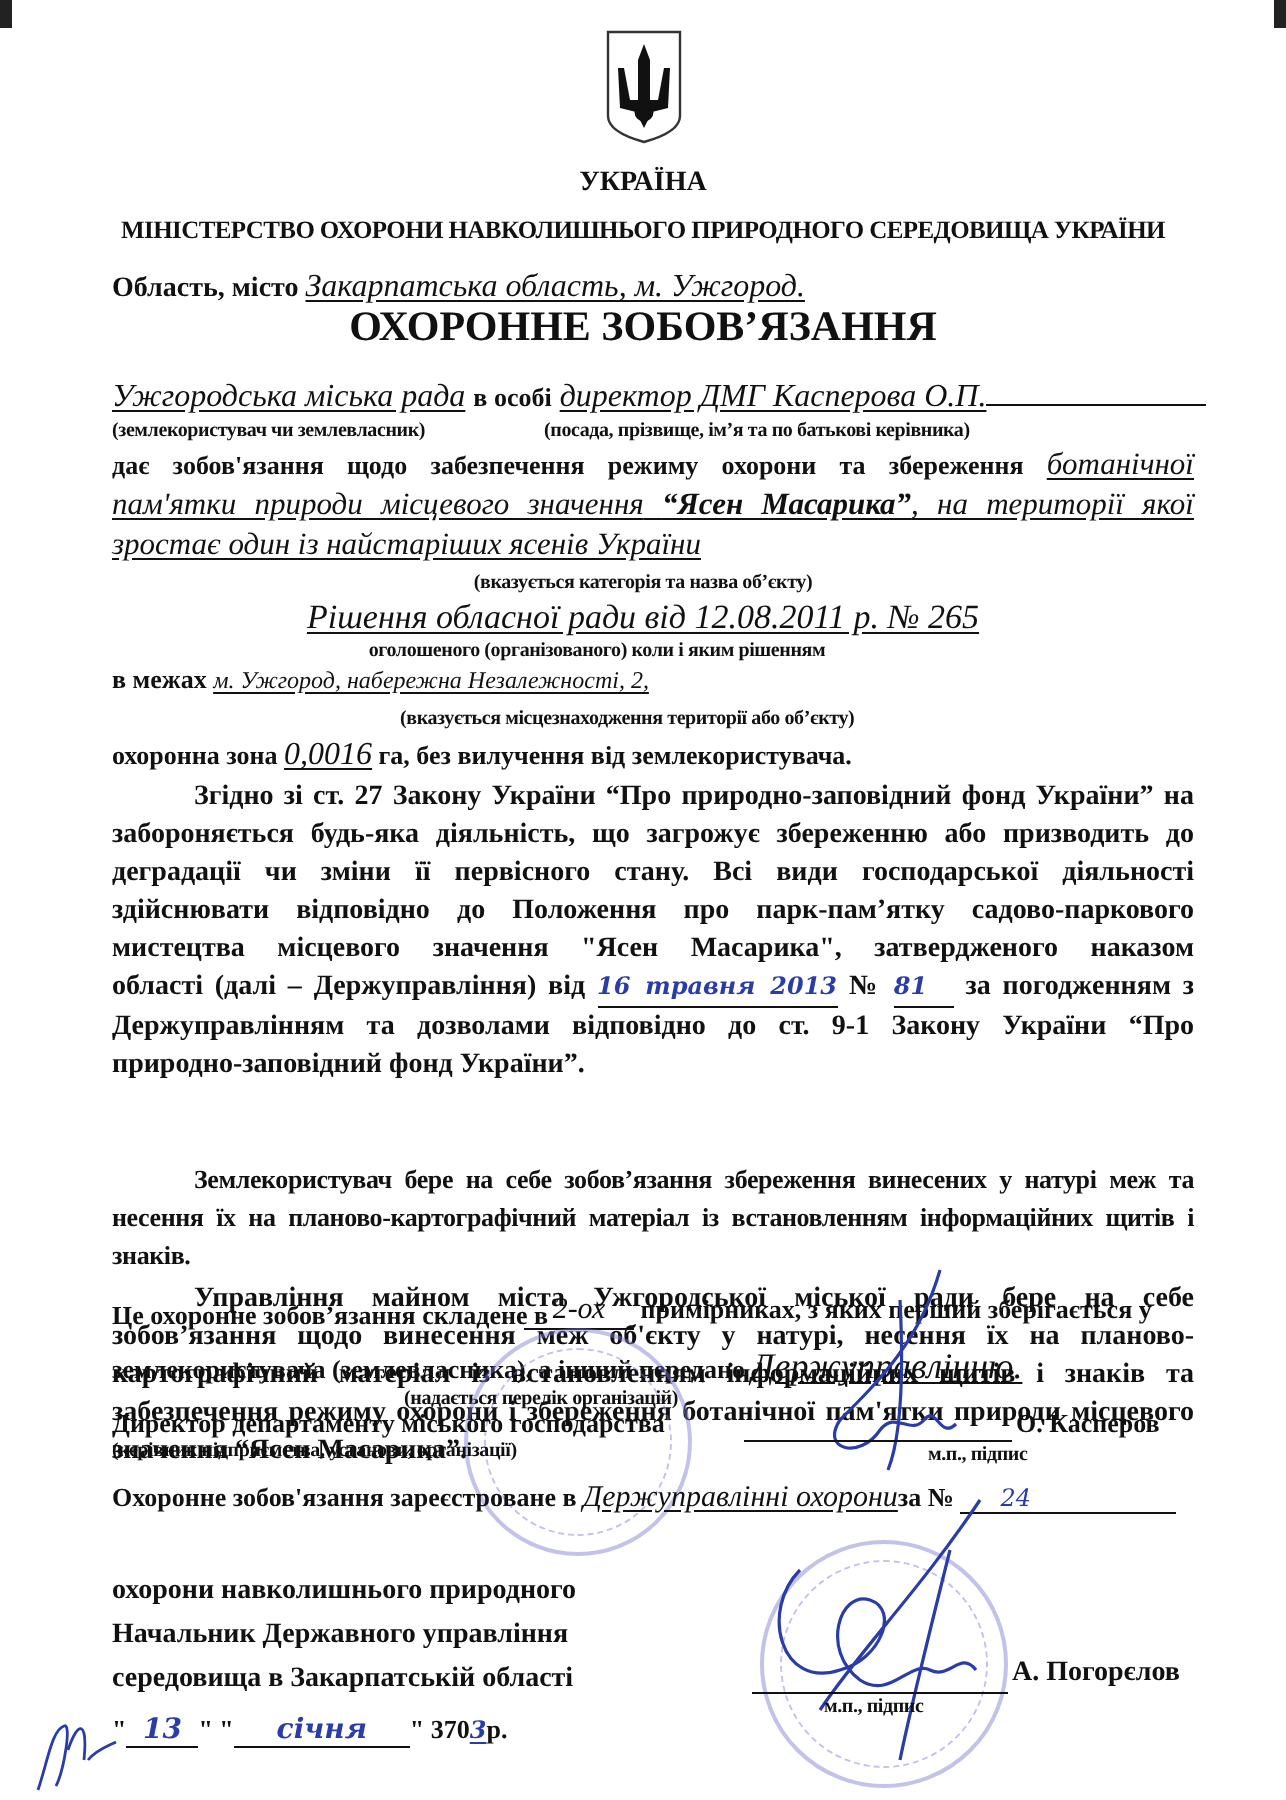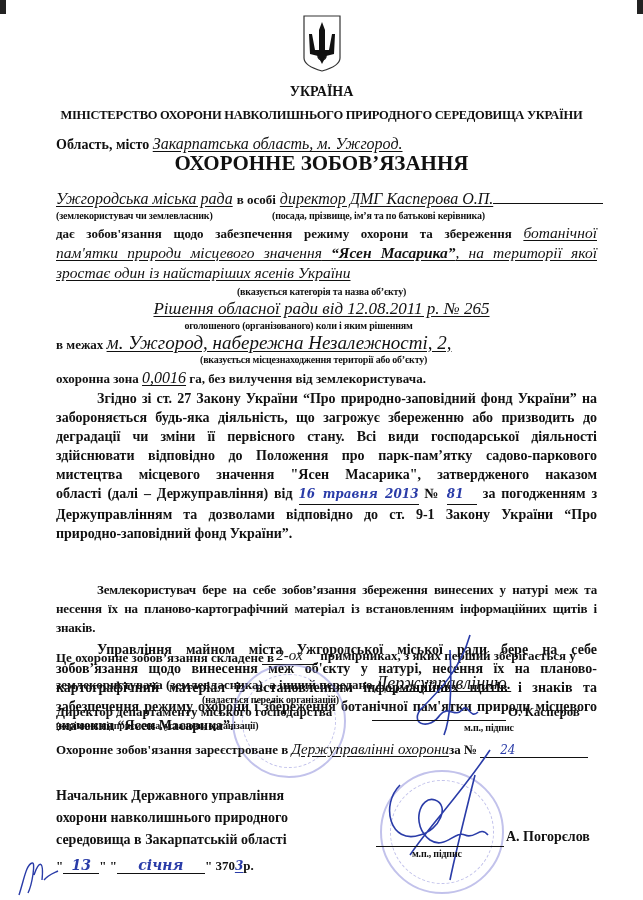--- a/index.html
+++ b/index.html
@@ -65,21 +65,21 @@
   </div>
 </div>
 <div class="abs it u" style="left:56px;top:264px;font-size:15.5px;">зростає один із найстаріших ясенів України</div>
 <div class="abs small center" style="left:0;width:643px;top:286px;">(вказується категорія та назва об’єкту)</div>
 
 <div class="abs it u center" style="left:0;width:643px;top:299px;font-size:17px;">Рішення обласної ради від 12.08.2011 р. № 265</div>
 <div class="abs small center" style="left:0;width:597px;top:320px;">оголошеного (організованого) коли і яким рішенням</div>
 
 <div class="abs" style="left:56px;top:332px;font-size:13px;">
   <span class="b">в межах</span>
-  <span class="it u" style="font-size:19px;margin-top:21px;">м. Ужгород, набережна Незалежності, 2,</span>
+  <span class="it u" style="font-size:12px;margin-top:21px;">м. Ужгород, набережна Незалежності, 2,</span>
 </div>
 <div class="abs small" style="left:200px;top:354px;">(вказується місцезнаходження території або об’єкту)</div>
 
 <div class="abs" style="left:56px;top:369px;font-size:13px;">
   <span class="b">охоронна зона</span>
   <span class="it u" style="font-size:16px;">0,0016</span>
   <span class="b">га, без вилучення від землекористувача.</span>
 </div>
 
 <div class="abs body" style="left:56px;top:389px;width:541px;">
@@ -162,22 +162,22 @@
   <span class="line hw" style="width:108px;text-align:left;padding-left:20px;box-sizing:border-box;">24</span>
 </div>
 
 <div class="stamp" style="left:380px;top:770px;width:120px;height:120px;"></div>
 
 <svg class="sig" style="left:380px;top:745px;" width="120" height="140">
   <path d="M110 5 C80 50 50 80 30 110 M20 40 C0 60 10 100 40 90 C60 85 70 60 55 55 C40 50 30 80 50 95 C65 105 75 85 85 90 C95 95 100 80 108 90 M95 30 C85 70 75 110 70 135" fill="none" stroke="#2a3ca8" stroke-width="1.6"></path>
 </svg>
 
 <div class="abs b" style="left:56px;top:785px;font-size:14px;line-height:22px;">
+  <div>охорони навколишнього природного</div>
   <div>Начальник Державного управління</div>
-  <div>охорони навколишнього природного</div>
   <div>середовища в Закарпатській області</div>
 </div>
 <div class="abs" style="left:376px;top:846px;width:128px;border-bottom:1px solid #111;"></div>
 <div class="abs b" style="left:506px;top:829px;font-size:14px;">А. Погорєлов</div>
 <div class="abs small" style="left:412px;top:848px;">м.п., підпис</div>
 
 <div class="abs b" style="left:56px;top:857px;font-size:13px;white-space:nowrap;">
   <span>"</span><span class="line hw" style="width:36px;text-align:center;font-size:14px;">13</span><span>" "</span><span class="line hw" style="width:88px;text-align:center;font-size:14px;">січня</span><span>" </span><span>370</span><span class="hw u" style="font-size:12px;">3</span><span>р.</span>
 </div>
 

